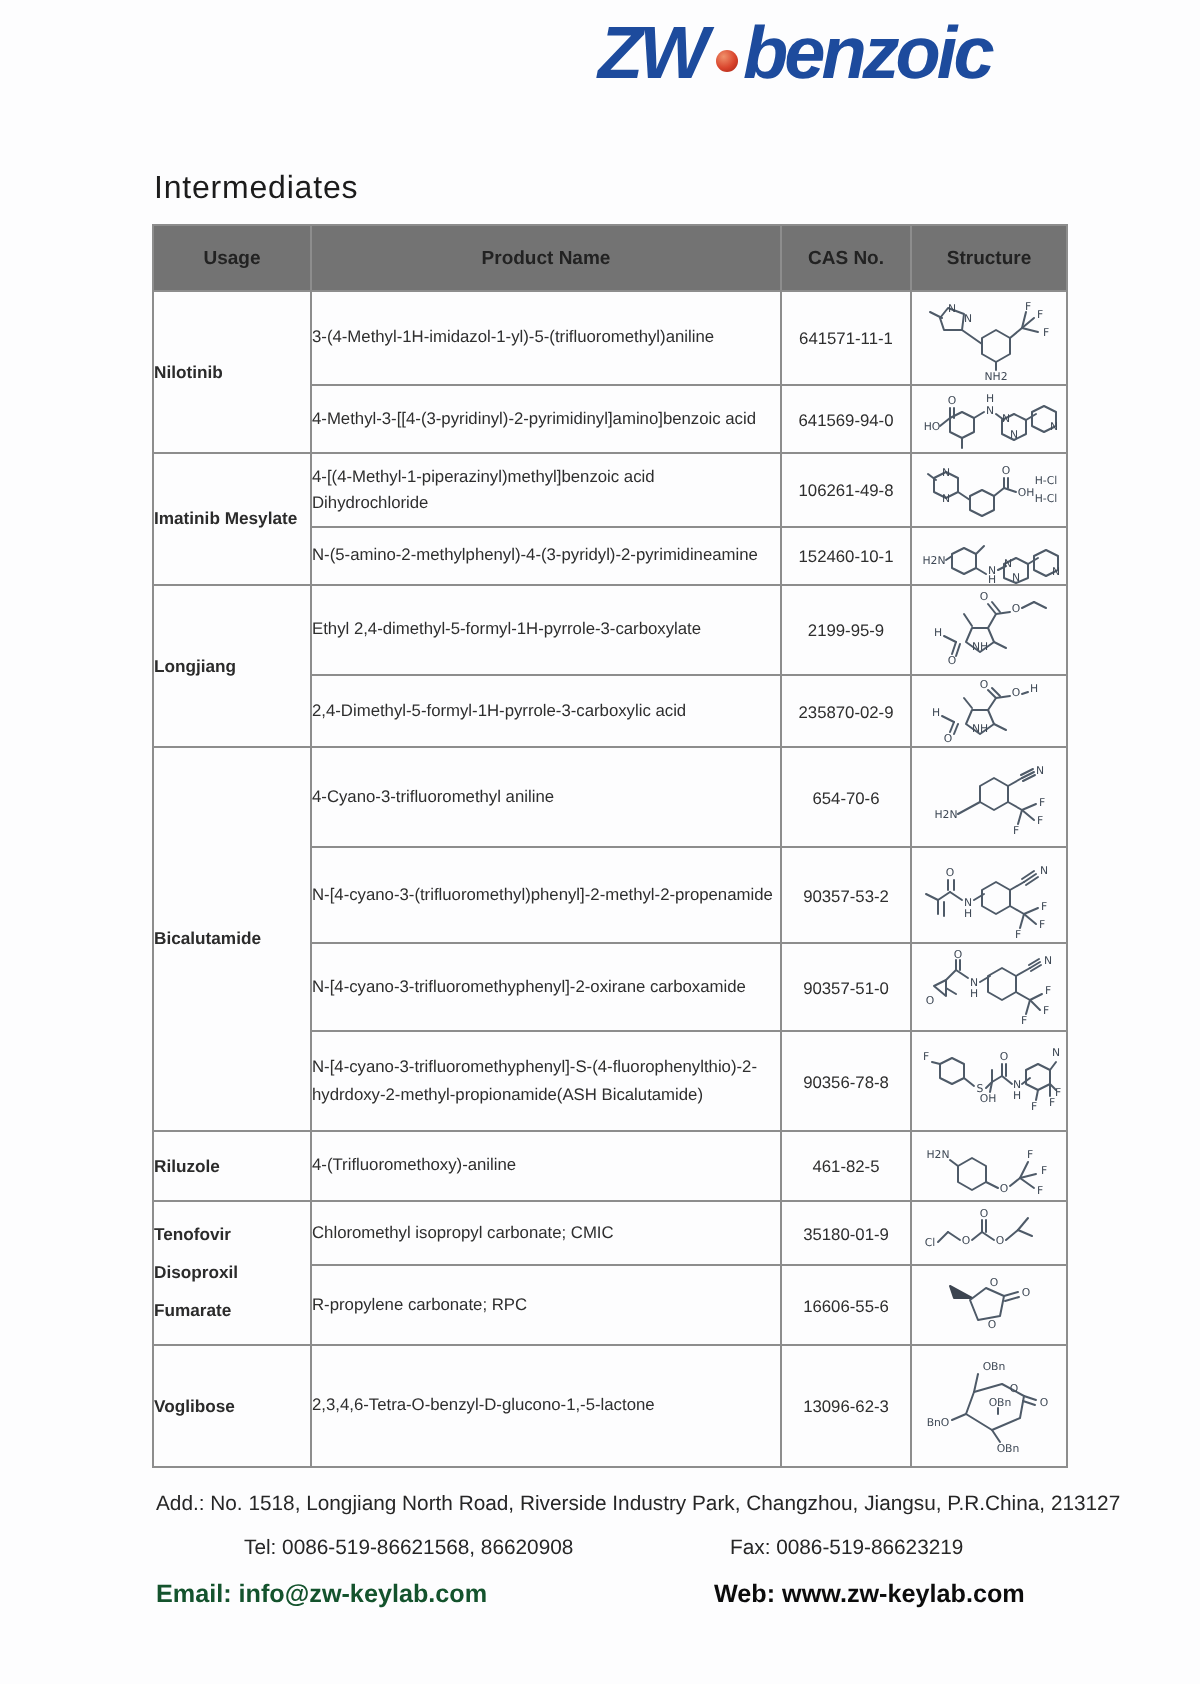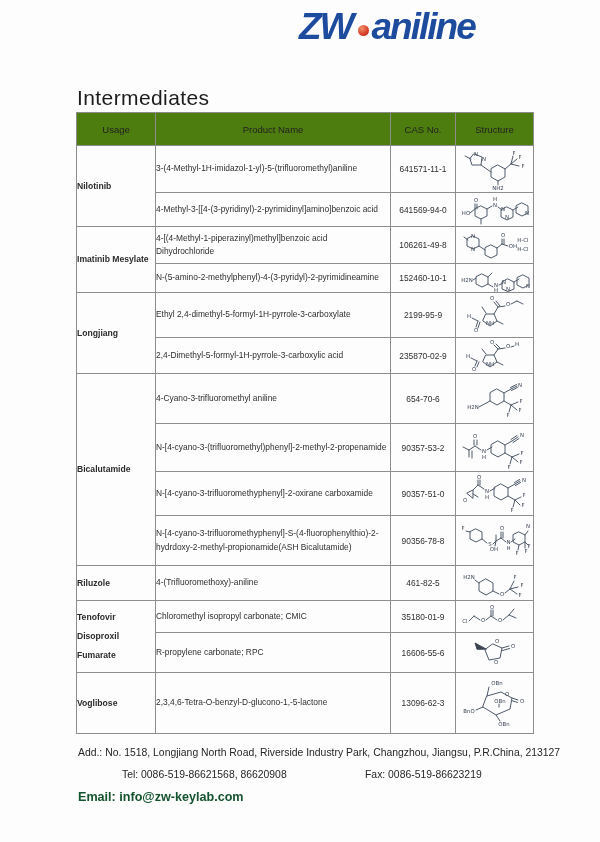--- a/index.html
+++ b/index.html
@@ -19,31 +19,31 @@
     color:#1d4b9d; letter-spacing:-2px; white-space:nowrap;
   }
   .logo .dot {
     display:inline-block; width:11px; height:11px; border-radius:50%;
     background:radial-gradient(circle at 35% 30%, #f0916b, #d9442c 55%, #a32013);
     margin:0 3px 3px 5px;
   }
   
   .title {
     position:absolute; top:86px; left:77px; margin:0;
-    font-size:21px; font-weight:400; color:#1c1c1c; letter-spacing:.4px;
+    font-size:16px; font-weight:400; color:#1c1c1c; letter-spacing:.4px;
   }
   
   table.cat {
     position:absolute; top:112px; left:76px; width:457px;
     border-collapse:collapse; table-layout:fixed;
   }
   table.cat th, table.cat td { border:1px solid #8d8d8d; padding:0; }
   table.cat th {
-    font-size:9.5px; font-weight:normal; color:#222; text-align:center;
-    background:#4d7c0f;
+    font-size:9.5px; font-weight:bold; color:#222; text-align:center;
+    background:#737373;
   }
   td.usage {
     font-size:8.6px; font-weight:bold; color:#2b2b2b;
     padding:2px 3px 2px 9px; vertical-align:middle;
     white-space:pre-line; line-height:2.2;
   }
   td.product {
     font-size:8.4px; color:#2e2e2e; padding:3px 6px 3px 10px;
     vertical-align:middle; white-space:pre-line; line-height:1.6;
   }
@@ -65,21 +65,21 @@
   .tel  { position:absolute; top:769px; left:78px; font-size:10.4px; color:#262626;margin-left:44px; }
   .fax  { position:absolute; top:769px; left:365px; font-size:10.4px; color:#262626; }
   .email{ position:absolute; top:790px; left:78px; font-size:12.6px; font-weight:bold; color:#14532d; }
   .web  { position:absolute; top:790px; left:357px; font-size:12.6px; font-weight:bold; color:#0c0c0c; }
 </style>
 </head>
 <body>
 
 <div class="page">
 
-  <div class="logo"><span>ZW</span><span class="dot"></span><span>aniline</span></div>
+  <div class="logo"><span>ZW</span><span class="dot"></span><span>benzoic</span></div>
 
   <h1 class="title">Intermediates</h1>
 
   <table class="cat">
     <colgroup>
         <col style="width:79px">
         <col style="width:235px">
         <col style="width:65px">
         <col style="width:78px">
       </colgroup>
@@ -450,14 +450,15 @@
           </svg>
         </td>
       </tr>
     </tbody>
   </table>
 
   <div class="addr">Add.: No. 1518, Longjiang North Road, Riverside Industry Park, Changzhou, Jiangsu, P.R.China, 213127</div>
   <div class="tel">Tel: 0086-519-86621568, 86620908</div>
   <div class="fax">Fax: 0086-519-86623219</div>
   <div class="email">Email: info@zw-keylab.com</div>
+  <div class="web">Web: www.zw-keylab.com</div>
 
 </div>
 
 </body></html>

